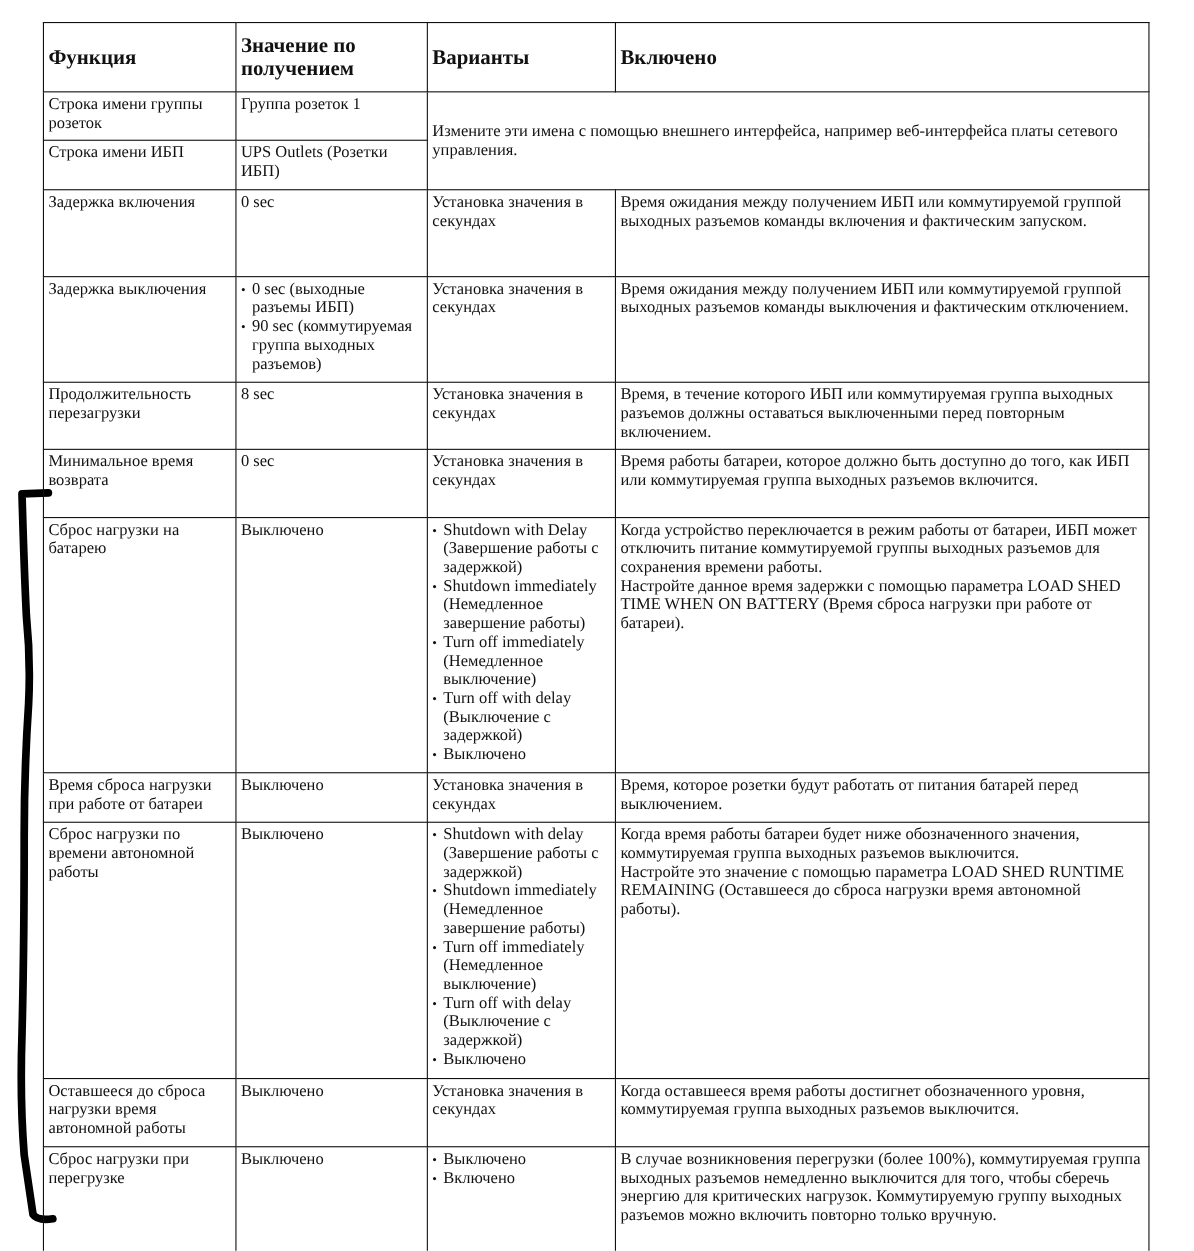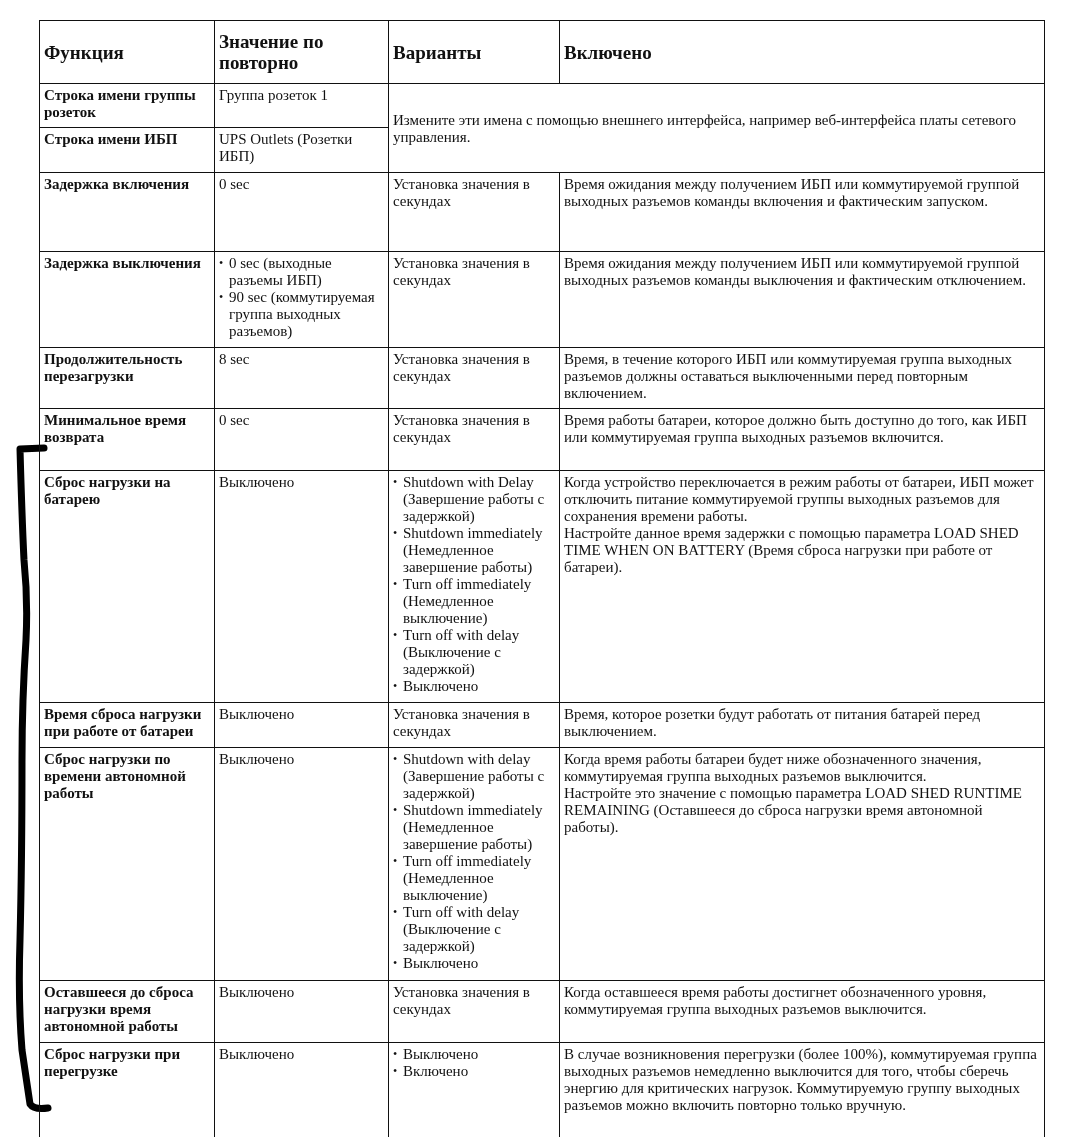--- a/index.html
+++ b/index.html
@@ -36,21 +36,21 @@
       font-size: 19px;
       line-height: 21px;
       vertical-align: middle;
       padding: 4px 4px;
     }
     .col-func { width: 175px; }
     .col-default { width: 174px; }
     .col-options { width: 171px; }
     .col-desc { width: auto; }
     .func-cell {
-      font-weight: bold;
+      font-weight: normal;
     }
     .merged-desc {
       vertical-align: middle !important;
     }
     ul.opts {
       margin: 0;
       padding: 0;
       list-style: none;
     }
     ul.opts li {
@@ -86,21 +86,21 @@
 <table class="doc-table">
   <colgroup>
     <col class="col-func">
     <col class="col-default">
     <col class="col-options">
     <col class="col-desc">
   </colgroup>
   <thead>
     <tr style="height:63px">
       <th>Функция</th>
-      <th>Значение по повторно</th>
+      <th>Значение по получением</th>
       <th>Варианты</th>
       <th>Включено</th>
     </tr>
   </thead>
   <tbody>
 
     <tr style="height:44px">
       <td class="func-cell">Строка имени группы розеток</td>
       <td>Группа розеток 1</td>
       <td class="merged-desc" colspan="2" rowspan="2">Измените эти имена с помощью внешнего интерфейса, например веб-интерфейса платы сетевого управления.</td>

